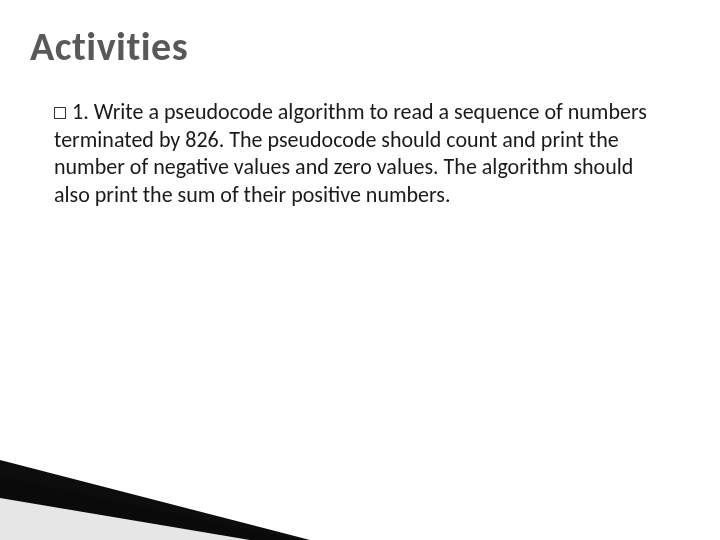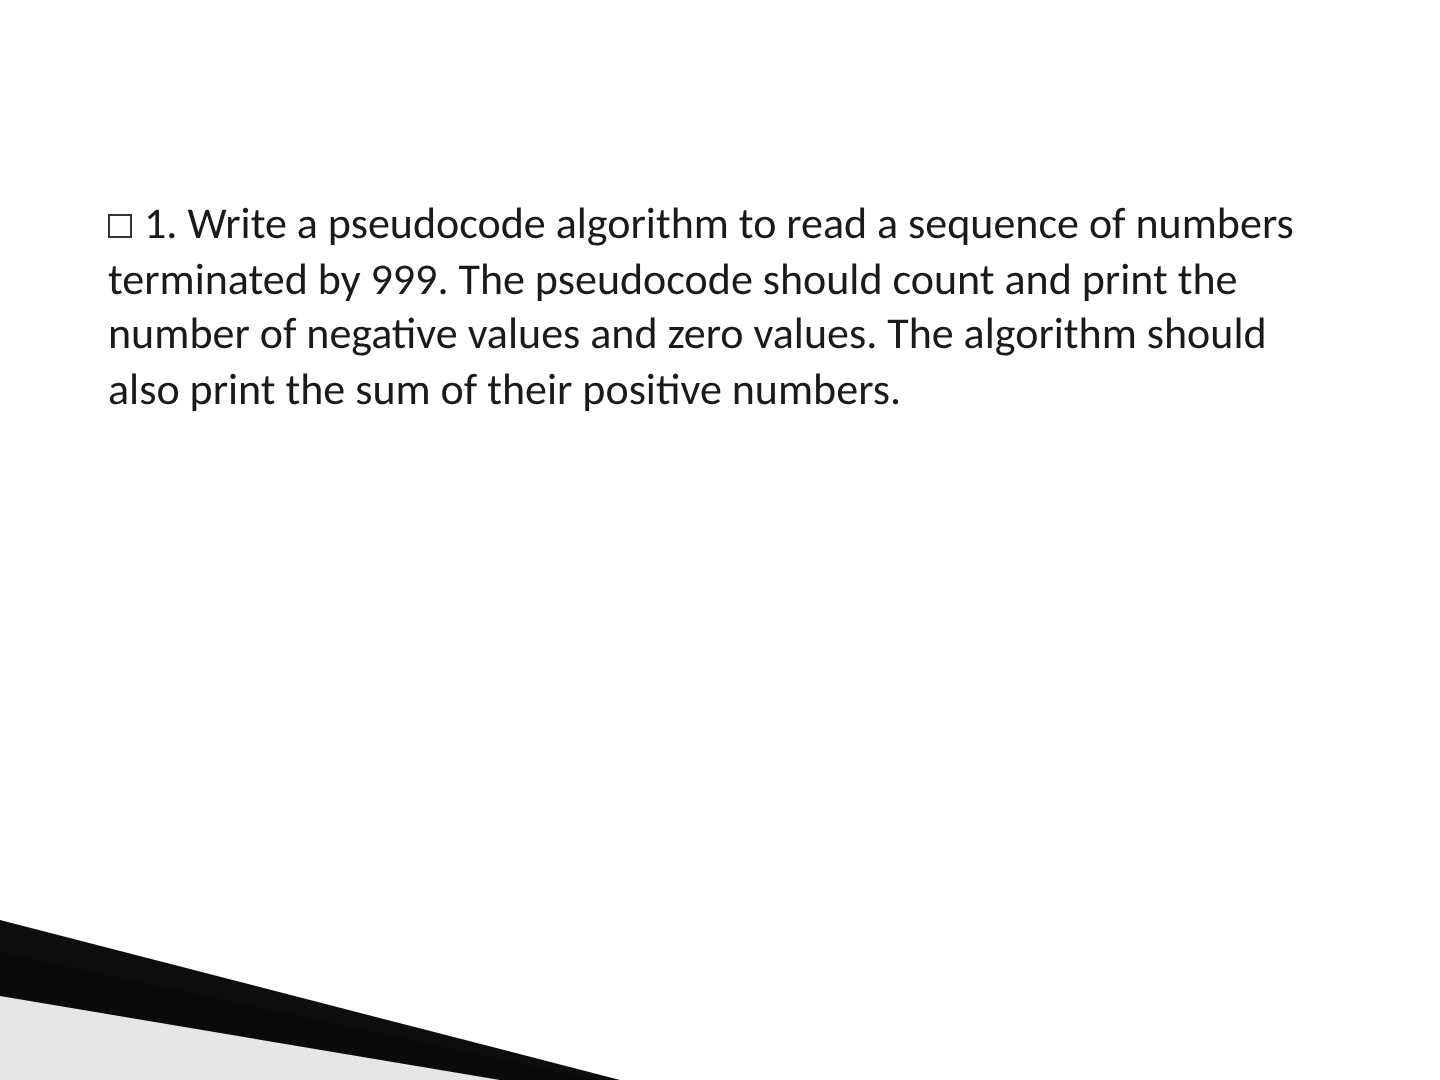--- a/index.html
+++ b/index.html
@@ -60,24 +60,25 @@
     width: 310px;
     height: 120px;
     pointer-events: none;
   }
 </style>
 </head>
 <body>
 
 <div class="slide">
 
+  <div class="title">Activities</div>
 
   <div class="body">
     <span class="bullet-box"></span><span class="item-num">1.</span>
-    <span class="item-text">Write a pseudocode algorithm to read a sequence of numbers terminated by 999. The pseudocode should count and print the number of negative values and zero values. The algorithm should also print the sum of their positive numbers.</span>
+    <span class="item-text">Write a pseudocode algorithm to read a sequence of numbers terminated by 826. The pseudocode should count and print the number of negative values and zero values. The algorithm should also print the sum of their positive numbers.</span>
   </div>
 
   <svg class="decor" viewBox="0 0 310 120" preserveAspectRatio="none">
     <polygon points="0,120 0,56 300,120" fill="#c9c9c9"></polygon>
     <polygon points="0,120 0,40 310,120" fill="#000000" opacity="0.95"></polygon>
     <polygon points="0,120 0,78 250,120" fill="#e6e6e6"></polygon>
   </svg>
 
 </div>
 

